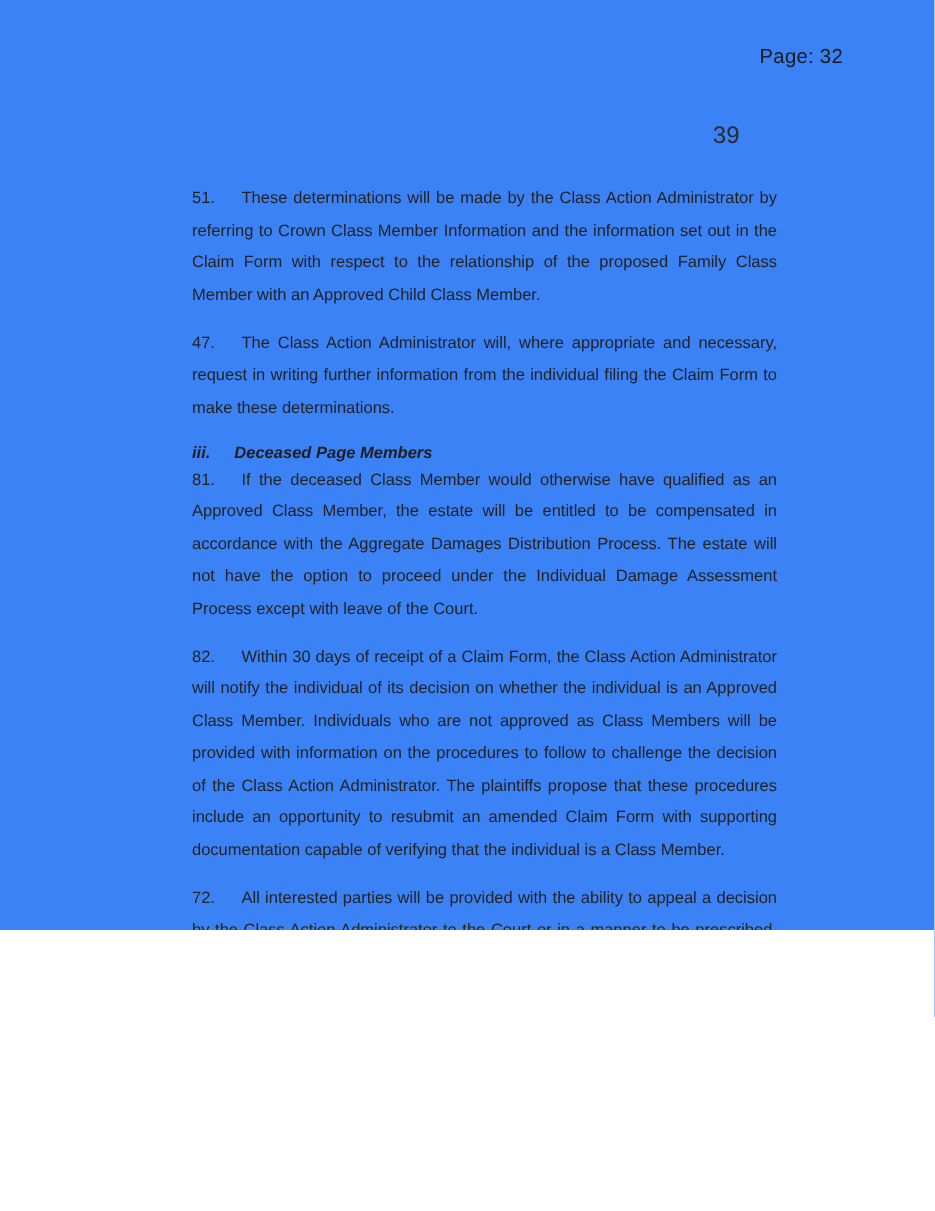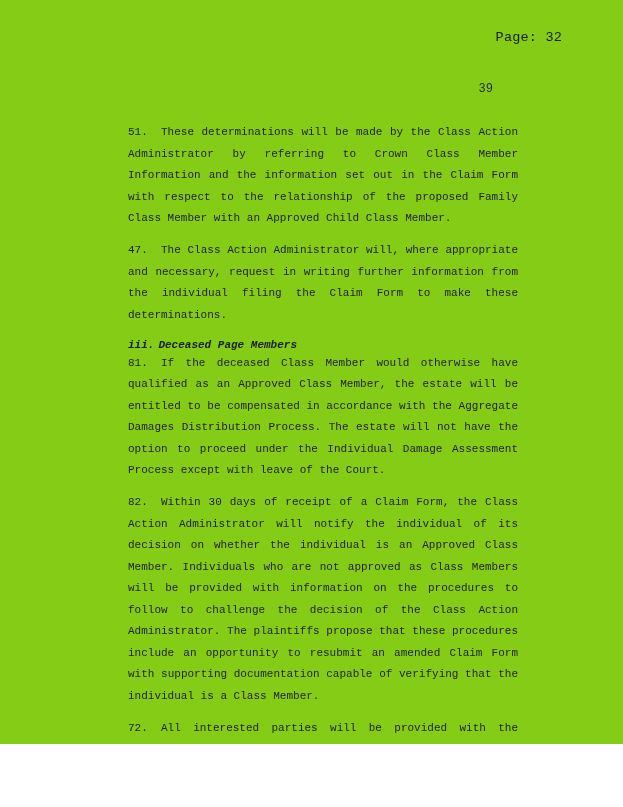--- a/index.html
+++ b/index.html
@@ -3,39 +3,39 @@
 <meta charset="utf-8">
 <style>
   html, body {
     margin: 0;
     padding: 0;
     background: #ffffff;
   }
   .page {
     position: relative;
     width: 623px;
-    height: 744px;
-    background: #84cc16;
-    font-family: Liberation Mono, monospace;
+    height: 620px;
+    background: #3b82f6;
+    font-family: Liberation Sans, sans-serif;
     color: #1f1f1f;
     overflow: hidden;
   }
   .page-header {
     position: absolute;
     top: 30px;
     right: 61px;
     font-size: 13.5px;
     color: #1c1c1c;
     letter-spacing: 0.2px;
   }
   .folio {
     position: absolute;
     top: 82px;
     right: 130px;
-    font-size: 12px;
+    font-size: 16px;
     color: #2a2a2a;
   }
   .doc-body {
     position: absolute;
     top: 122px;
     left: 128px;
     width: 390px;
     font-size: 11px;
     line-height: 21.5px;
     text-align: justify;
@@ -51,21 +51,21 @@
   .section-heading {
     margin: 0;
     font-size: 11px;
     line-height: 16px;
     font-weight: bold;
     font-style: italic;
     text-align: left;
     color: #1e1e1e;
   }
   .heading-label {
-    margin-right: 4px;
+    margin-right: 16px;
   }
 </style>
 </head>
 <body>
 
 <div class="page">
 
   <div class="page-header">Page: 32</div>
 
   <div class="folio">39</div>

